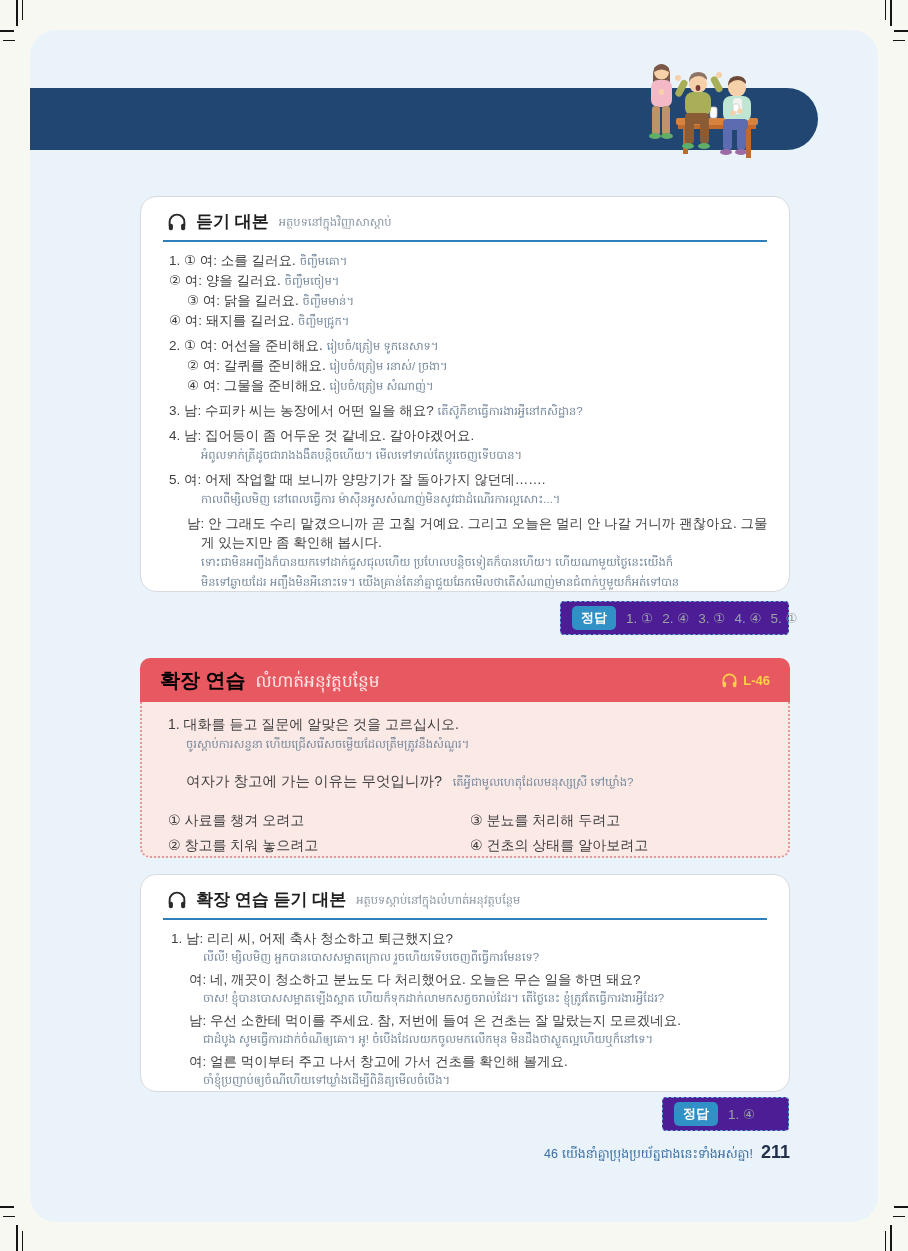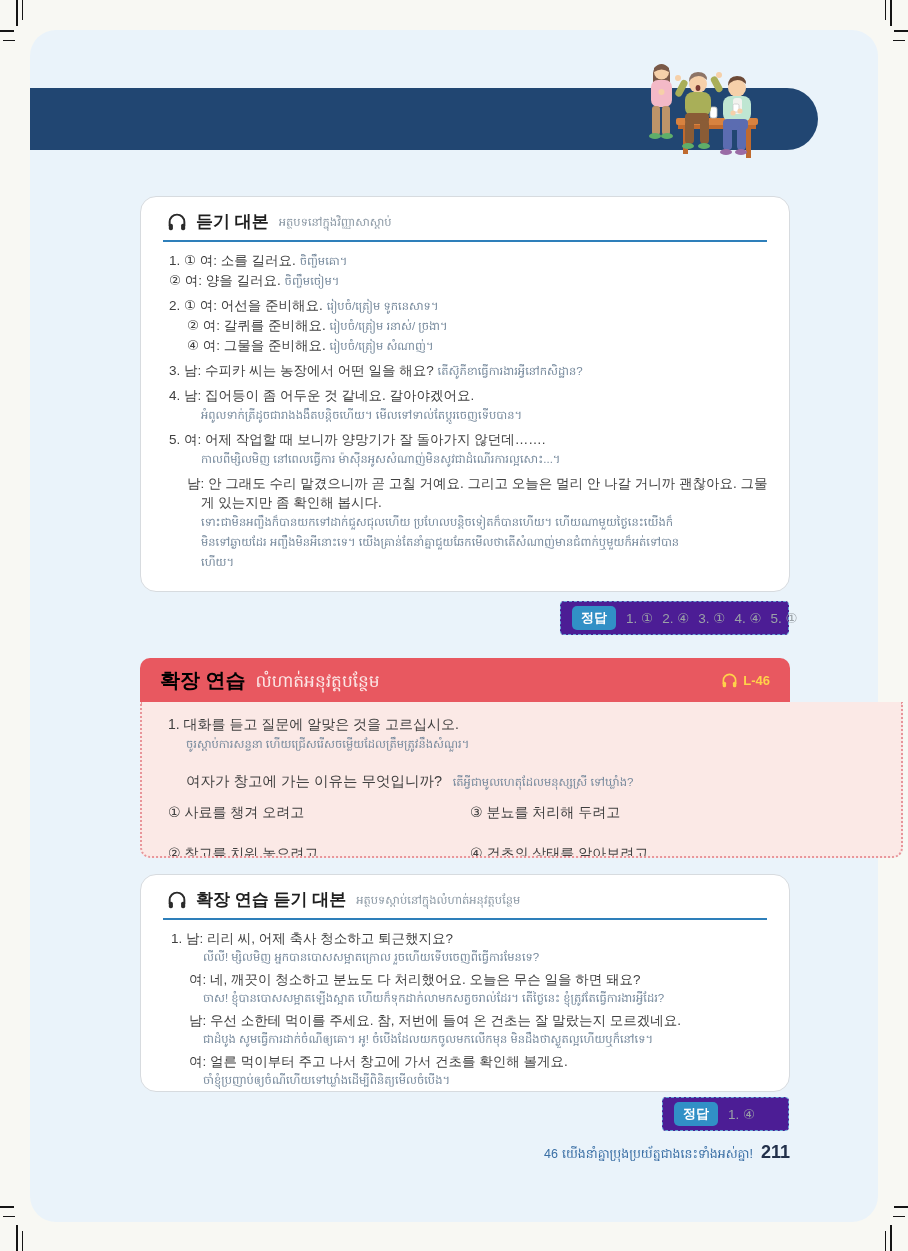--- a/index.html
+++ b/index.html
@@ -32,29 +32,29 @@
   .ans1{left:560px;top:601px;width:229px;}
   .ans2{left:662px;top:1097px;width:127px;}
   .badge{background:#3190c6;color:#fff;font-size:13px;font-weight:bold;padding:3px 9px;border-radius:5px;margin-right:10px;flex:none;}
   .ans-item{color:#9aa1a7;font-size:13.5px;margin-right:9px;white-space:nowrap;}
   .exp-head{position:absolute;left:140px;top:658px;width:650px;height:44px;background:#e85860;border-radius:10px 10px 0 0;
             display:flex;align-items:center;padding:0 20px;box-sizing:border-box;}
   .exp-title{color:#000000;font-size:20px;font-weight:bold;white-space:nowrap;}
   .exp-sub{color:#fce7e6;font-size:17px;margin-left:10px;margin-top:5px;white-space:nowrap;}
   .exp-audio{margin-left:auto;display:flex;align-items:center;color:#ffd24a;font-weight:bold;font-size:13px;}
   .exp-audio .hp{color:#ffd24a;width:17px;height:15px;margin-right:5px;}
-  .exp-body{position:absolute;left:140px;top:702px;width:763px;height:156px;background:#fbe9e6;
+  .exp-body{position:absolute;left:140px;top:702px;width:650px;height:156px;background:#fbe9e6;
             border:2px dotted #e8959a;border-top:none;border-radius:0 0 10px 10px;box-sizing:border-box;
             padding:12px 18px 0 26px;overflow:hidden;}
   .exp-line1{font-size:14px;color:#3f3f3f;line-height:20px;white-space:nowrap;}
   .exp-line2{font-size:11.5px;color:#76899c;line-height:20px;padding-left:18px;white-space:nowrap;}
   .exp-q{margin-top:16px;padding-left:18px;line-height:22px;white-space:nowrap;}
   .q-kr{font-size:14.5px;color:#3f3f3f;}
   .q-km{font-size:11.5px;color:#76899c;margin-left:6px;text-align:center;}
-  .opts{margin-top:9px;display:grid;grid-template-columns:302px 1fr;row-gap:20px;
+  .opts{margin-top:17px;display:grid;grid-template-columns:302px 1fr;row-gap:4px;
         font-size:14px;color:#3f3f3f;line-height:21px;}
   .opts span{white-space:nowrap;overflow:hidden;}
   .footer{position:absolute;top:1142px;right:118px;display:flex;align-items:baseline;white-space:nowrap;}
   .f-km{color:#3a6fa5;font-size:12.5px;}
   .f-num{color:#22304a;font-size:18px;font-weight:bold;margin-left:8px;}
   .mark{position:absolute;background:#151515;}
 </style>
 </head>
 <body>
 
@@ -135,20 +135,24 @@
       </svg>
       <span class="card-title">듣기 대본</span>
       <span class="card-sub">អត្ថបទនៅក្នុងវិញ្ញាសាស្តាប់</span>
     </div>
     <div class="rule"></div>
     <div class="body1">
         <div class="line">
           <div class="cell half1"><span class="seg-kr">1. ① 여: 소를 길러요. </span><span class="seg-km">ចិញ្ចឹមគោ។</span></div>
           <div class="cell"><span class="seg-kr">② 여: 양을 길러요. </span><span class="seg-km">ចិញ្ចឹមចៀម។</span></div>
         </div>
+        <div class="line">
+          <div class="cell half1 ind1"><span class="seg-kr">③ 여: 닭을 길러요. </span><span class="seg-km">ចិញ្ចឹមមាន់។</span></div>
+          <div class="cell"><span class="seg-kr">④ 여: 돼지를 길러요. </span><span class="seg-km">ចិញ្ចឹមជ្រូក។</span></div>
+        </div>
         <div class="line gap">
           <div class="cell"><span class="seg-kr">2. ① 여: 어선을 준비해요. </span><span class="seg-km">រៀបចំ/ត្រៀម ទូកនេសាទ។</span></div>
         </div>
         <div class="line">
           <div class="cell ind1"><span class="seg-kr">② 여: 갈퀴를 준비해요. </span><span class="seg-km">រៀបចំ/ត្រៀម រនាស់/ ច្រងា។</span></div>
         </div>
         <div class="line">
           <div class="cell ind1"><span class="seg-kr">④ 여: 그물을 준비해요. </span><span class="seg-km">រៀបចំ/ត្រៀម សំណាញ់។</span></div>
         </div>
         <div class="line gap">

